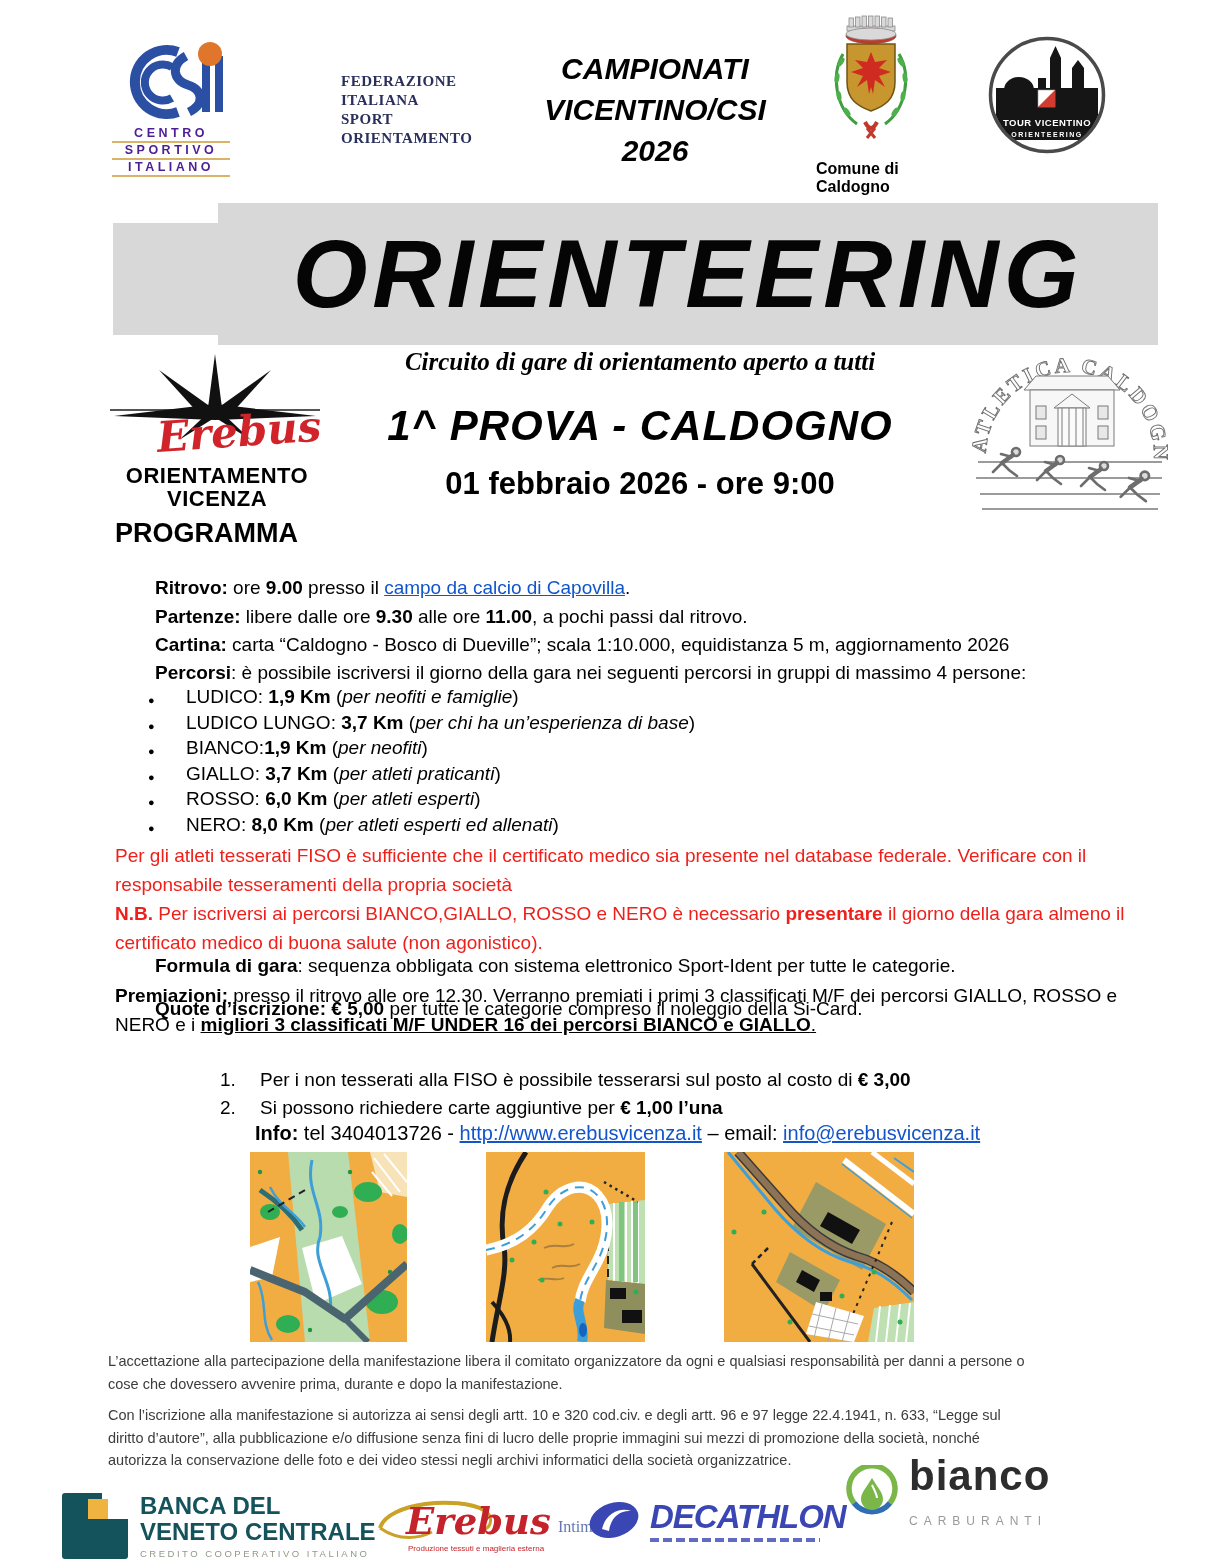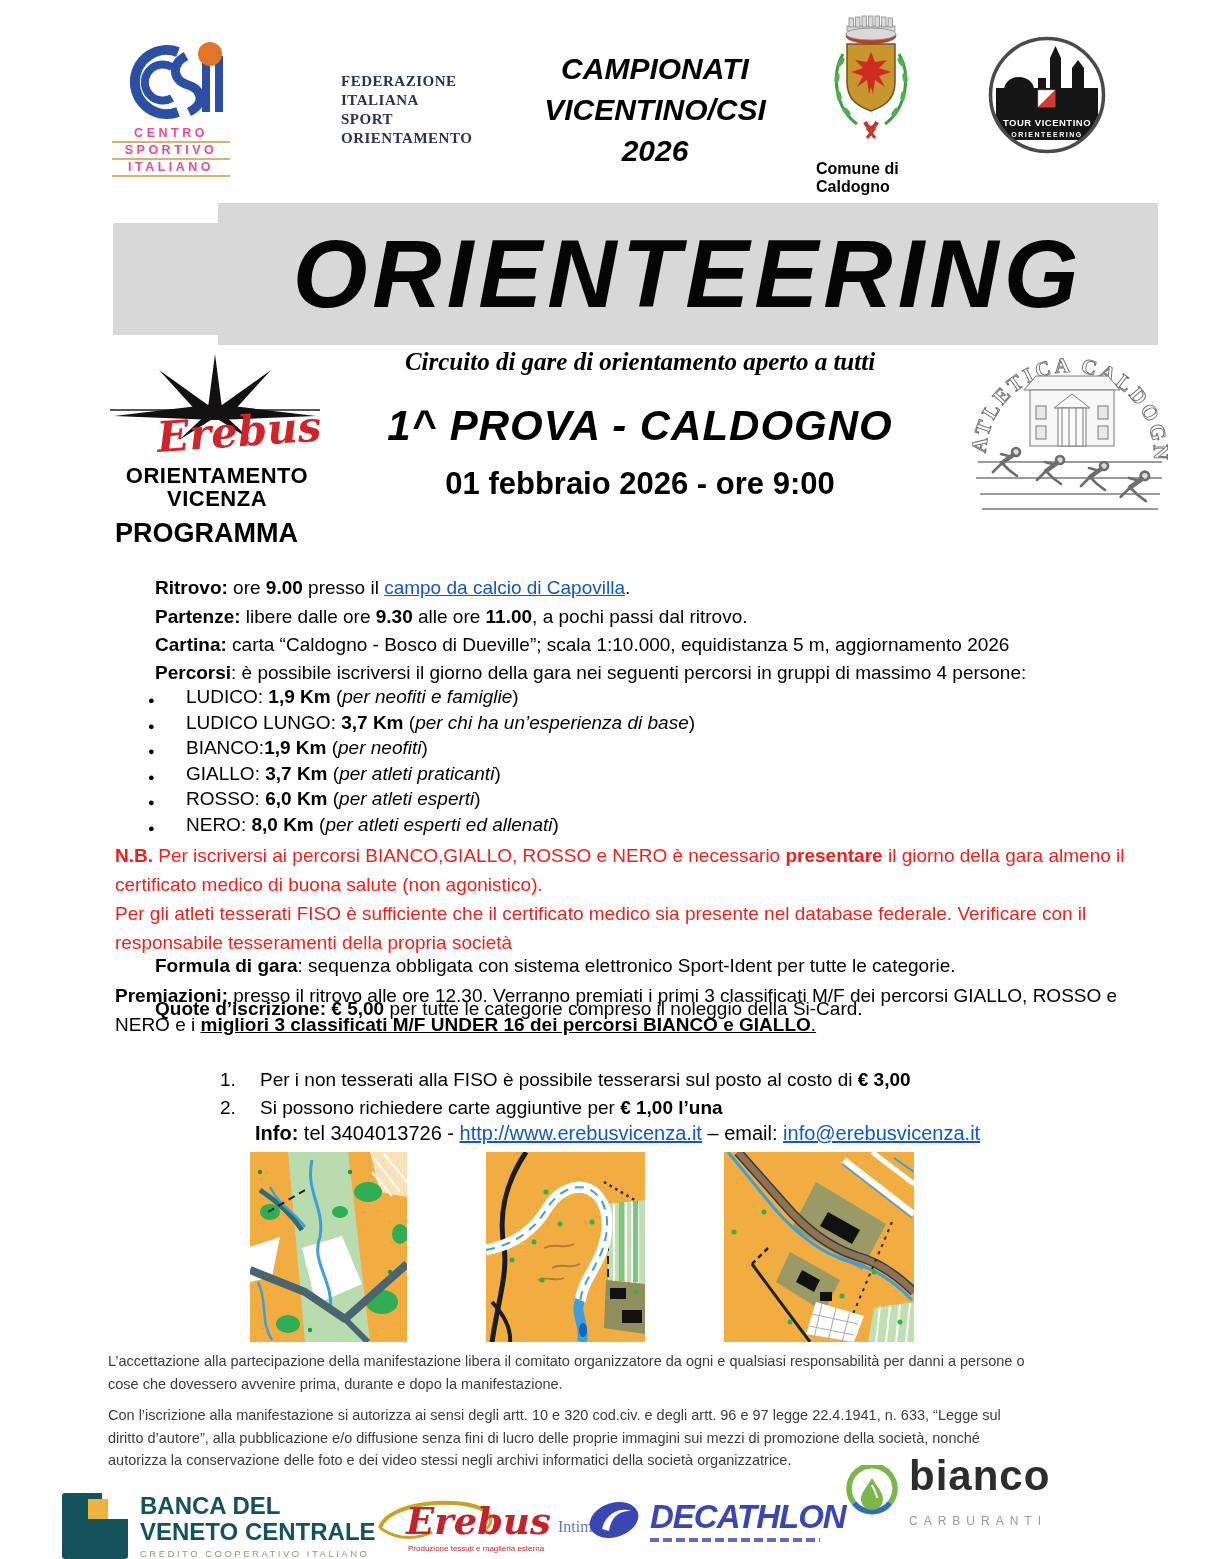--- a/index.html
+++ b/index.html
@@ -14,21 +14,21 @@
   .body-wrap{font-size:19px;line-height:29px;}
   .red-block{color:#ef1f1a;}
   .courses{margin:0;padding:0;}
   .courses li{list-style:none;position:relative;padding-left:38px;font-size:19px;line-height:25.5px;white-space:nowrap;}
   .courses li::before{content:"●";position:absolute;left:0;top:4px;font-size:11px;}
   .qitem{position:relative;font-size:19px;line-height:28px;white-space:nowrap;padding-left:40px;}
   .qnum{position:absolute;left:0;top:0;}
   .banner-band{background:#d8d8d8;}
   .banner-title{font-weight:700;font-style:italic;font-size:96px;letter-spacing:5px;text-align:center;line-height:142px;color:#050505;}
   .camp-title{font-size:30px;font-weight:700;font-style:italic;line-height:41px;text-align:center;}
-  .csi-caption{width:118px;color:#ec4899;font-weight:700;font-size:12.5px;letter-spacing:3.5px;text-align:center;}
+  .csi-caption{width:118px;color:#4c1d95;font-weight:700;font-size:12.5px;letter-spacing:3.5px;text-align:center;}
   .csi-caption div{border-bottom:2px solid #d9b36a;padding:0 0 1px 0;line-height:14px;}
   .fiso-org{font-family:"Liberation Serif",serif;font-weight:700;color:#2a2f5c;font-size:15px;line-height:19px;letter-spacing:0.5px;}
   .comune-caption{font-size:16px;font-weight:700;text-align:left;width:110px;}
   .club-caption{width:214px;text-align:center;font-weight:700;font-size:22px;line-height:23px;letter-spacing:0.5px;}
   .subtitle{font-family:"Liberation Serif",serif;font-weight:700;font-style:italic;font-size:25px;text-align:center;}
   .race-title{font-weight:700;font-style:italic;font-size:42px;letter-spacing:1px;text-align:center;white-space:nowrap;}
   .race-date{font-weight:700;font-size:31px;text-align:center;white-space:nowrap;}
   .prog-heading{font-size:27px;font-weight:700;}
   .disclaimer{font-size:14.5px;line-height:22.5px;color:#3c3c3c;}
   .banca-name{color:#14525c;font-weight:700;font-size:24px;line-height:26px;}
@@ -213,22 +213,22 @@
   <ul class="abs courses" style="left:148px;top:684px;">
     <li><span>LUDICO: </span><span class="seg-b">1,9 Km</span><span> (</span><span class="seg-i">per neofiti e famiglie</span><span>)</span></li>
     <li><span>LUDICO LUNGO: </span><span class="seg-b">3,7 Km</span><span> (</span><span class="seg-i">per chi ha un’esperienza di base</span><span>)</span></li>
     <li><span>BIANCO:</span><span class="seg-b">1,9 Km</span><span> (</span><span class="seg-i">per neofiti</span><span>)</span></li>
     <li><span>GIALLO: </span><span class="seg-b">3,7 Km</span><span> (</span><span class="seg-i">per atleti praticanti</span><span>)</span></li>
     <li><span>ROSSO: </span><span class="seg-b">6,0 Km</span><span> (</span><span class="seg-i">per atleti esperti</span><span>)</span></li>
     <li><span>NERO: </span><span class="seg-b">8,0 Km</span><span> (</span><span class="seg-i">per atleti esperti ed allenati</span><span>)</span></li>
   </ul>
 
   <div class="abs body-wrap red-block" style="left:115px;top:841px;width:1062px;">
+    <div><span>Per gli atleti tesserati FISO è sufficiente che il certificato medico sia presente nel database federale. Verificare con il responsabile tesseramenti della propria società</span></div>
     <div><span class="seg-b">N.B.</span><span> Per iscriversi ai percorsi BIANCO,GIALLO, ROSSO e NERO è necessario </span><span class="seg-b">presentare</span><span> il giorno della gara almeno il certificato medico di buona salute (non agonistico).</span></div>
-    <div><span>Per gli atleti tesserati FISO è sufficiente che il certificato medico sia presente nel database federale. Verificare con il responsabile tesseramenti della propria società</span></div>
   </div>
 
   <div class="abs body-line" style="left:115px;top:952px;"><span class="seg-b">Formula di gara</span><span>: sequenza obbligata con sistema elettronico Sport-Ident per tutte le categorie.</span></div>
   <div class="abs body-wrap" style="left:115px;top:981px;width:1058px;"><span class="seg-b">Premiazioni:</span><span> presso il ritrovo alle ore 12.30. Verranno premiati i primi 3 classificati M/F dei percorsi GIALLO, ROSSO e NERO e i </span><span class="seg-b seg-u">migliori 3 classificati M/F UNDER 16 dei percorsi BIANCO e GIALLO</span><span class="seg-u">.</span></div>
   <div class="abs body-line" style="left:115px;top:995px;"><span class="seg-b">Quote d’iscrizione:</span><span> </span><span class="seg-b">€ 5,00</span><span>  per tutte le categorie compreso il noleggio della Si-Card.</span></div>
 
   <div class="abs" style="left:220px;top:1066px;">
     <div class="qitem">
       <span class="qnum">1.</span>
       <span><span>Per i non tesserati alla FISO è possibile tesserarsi sul posto al costo di </span><span class="seg-b">€ 3,00</span></span>

